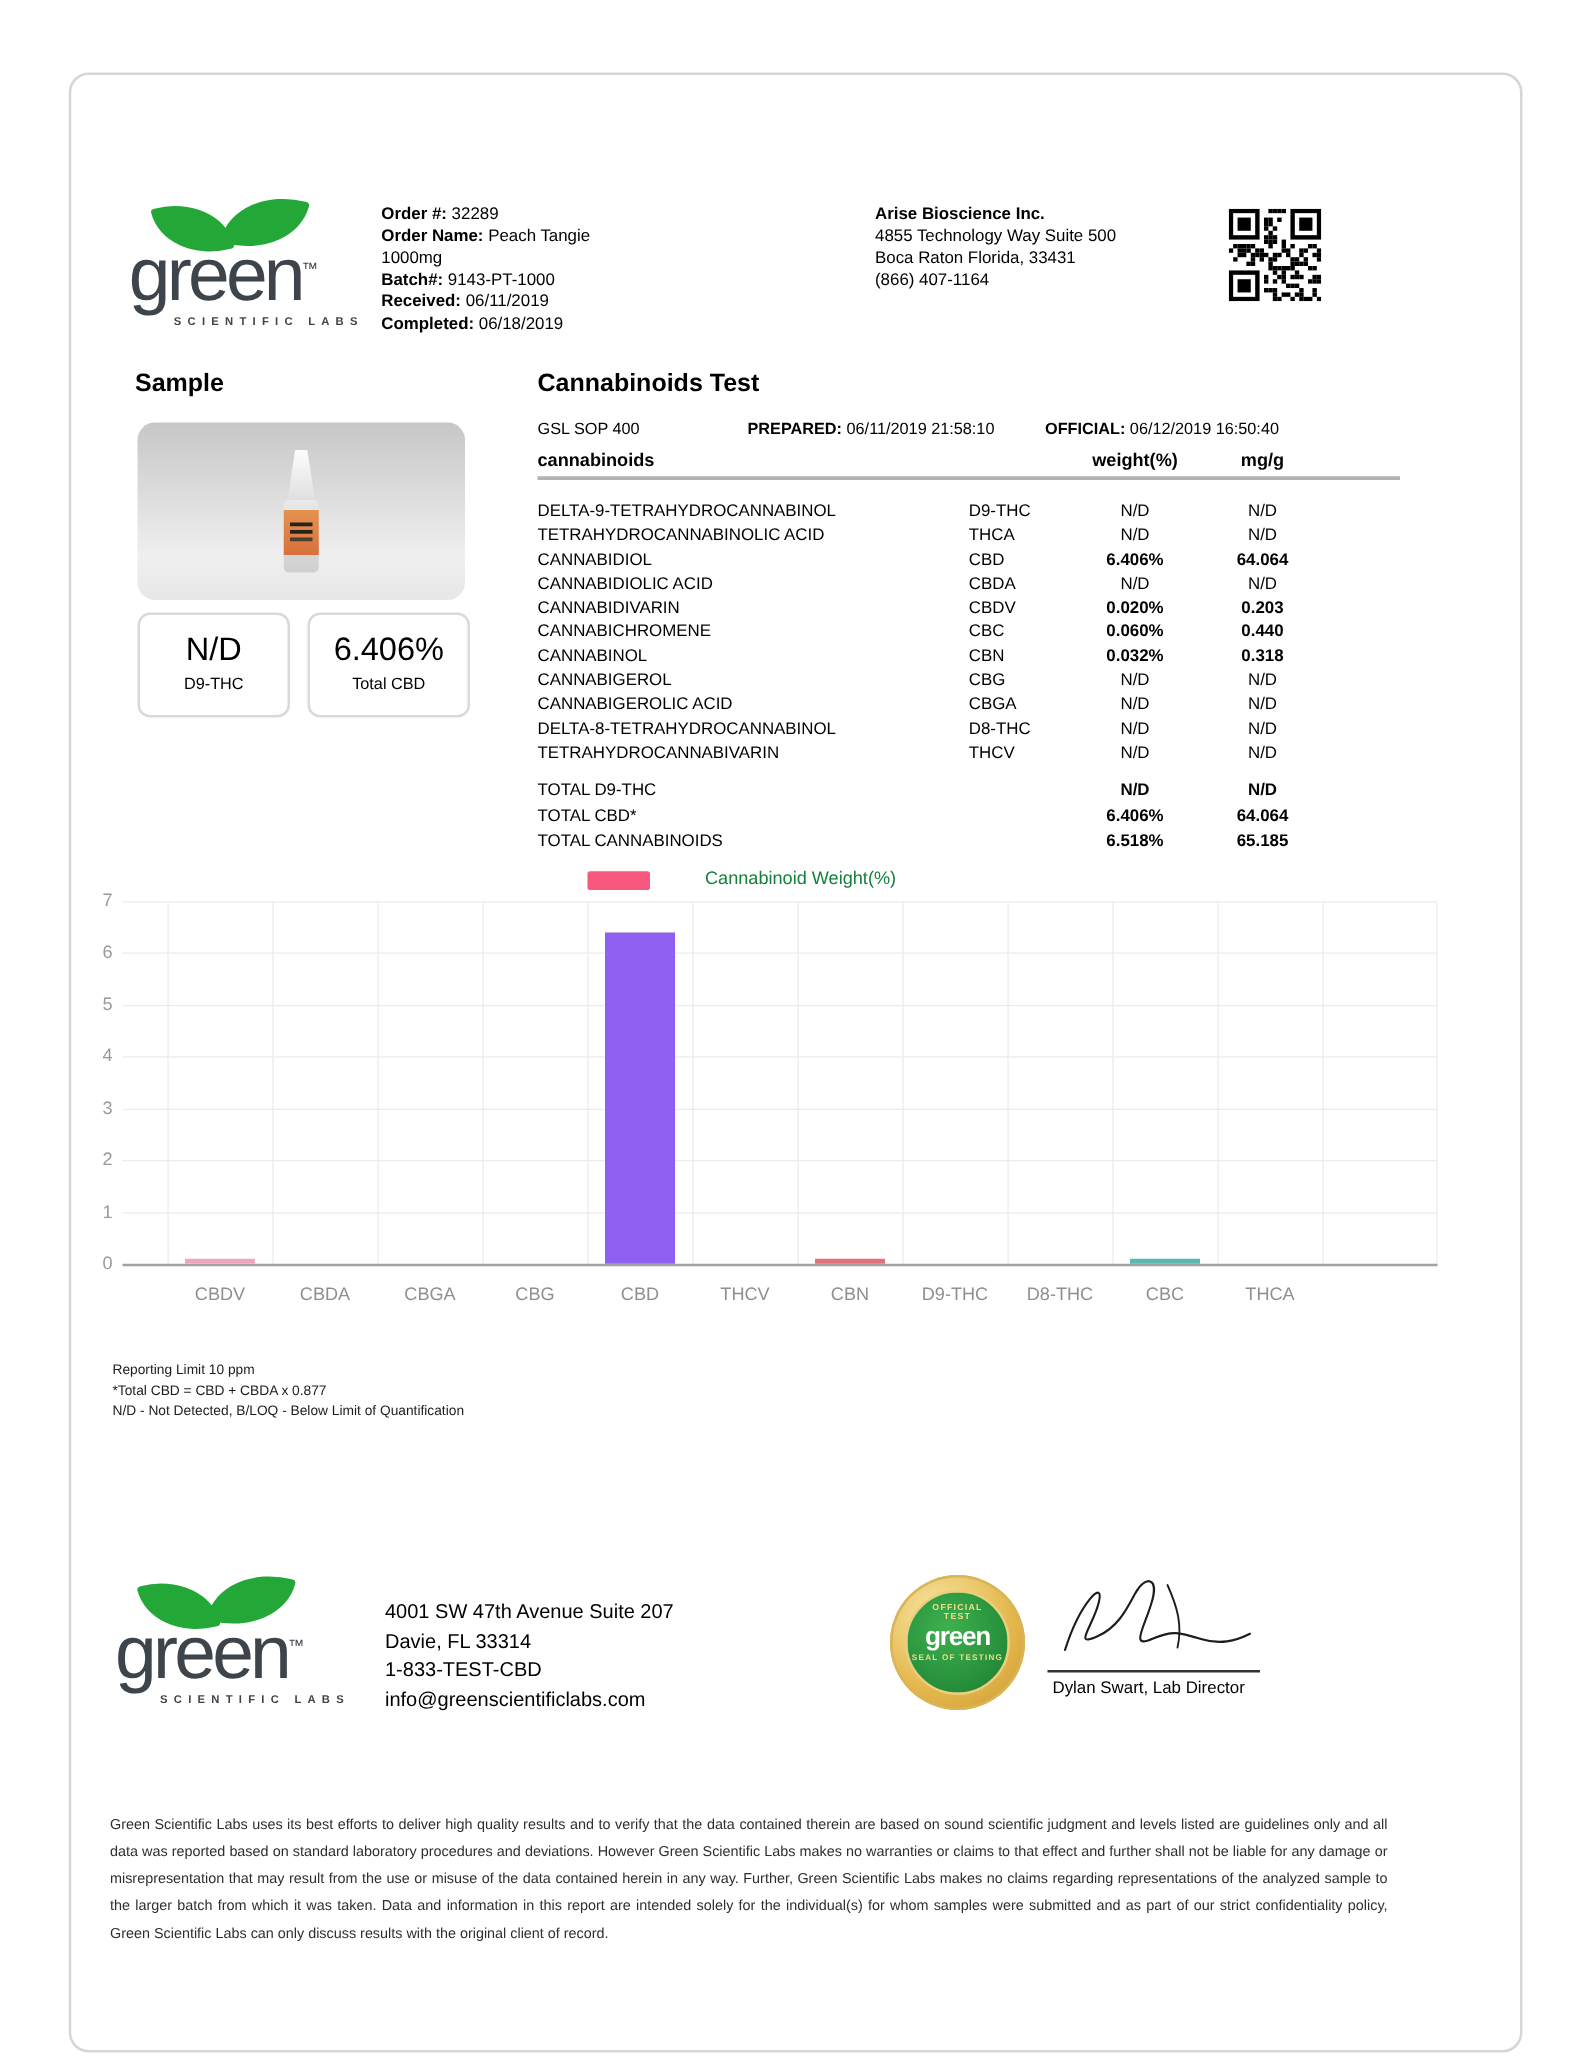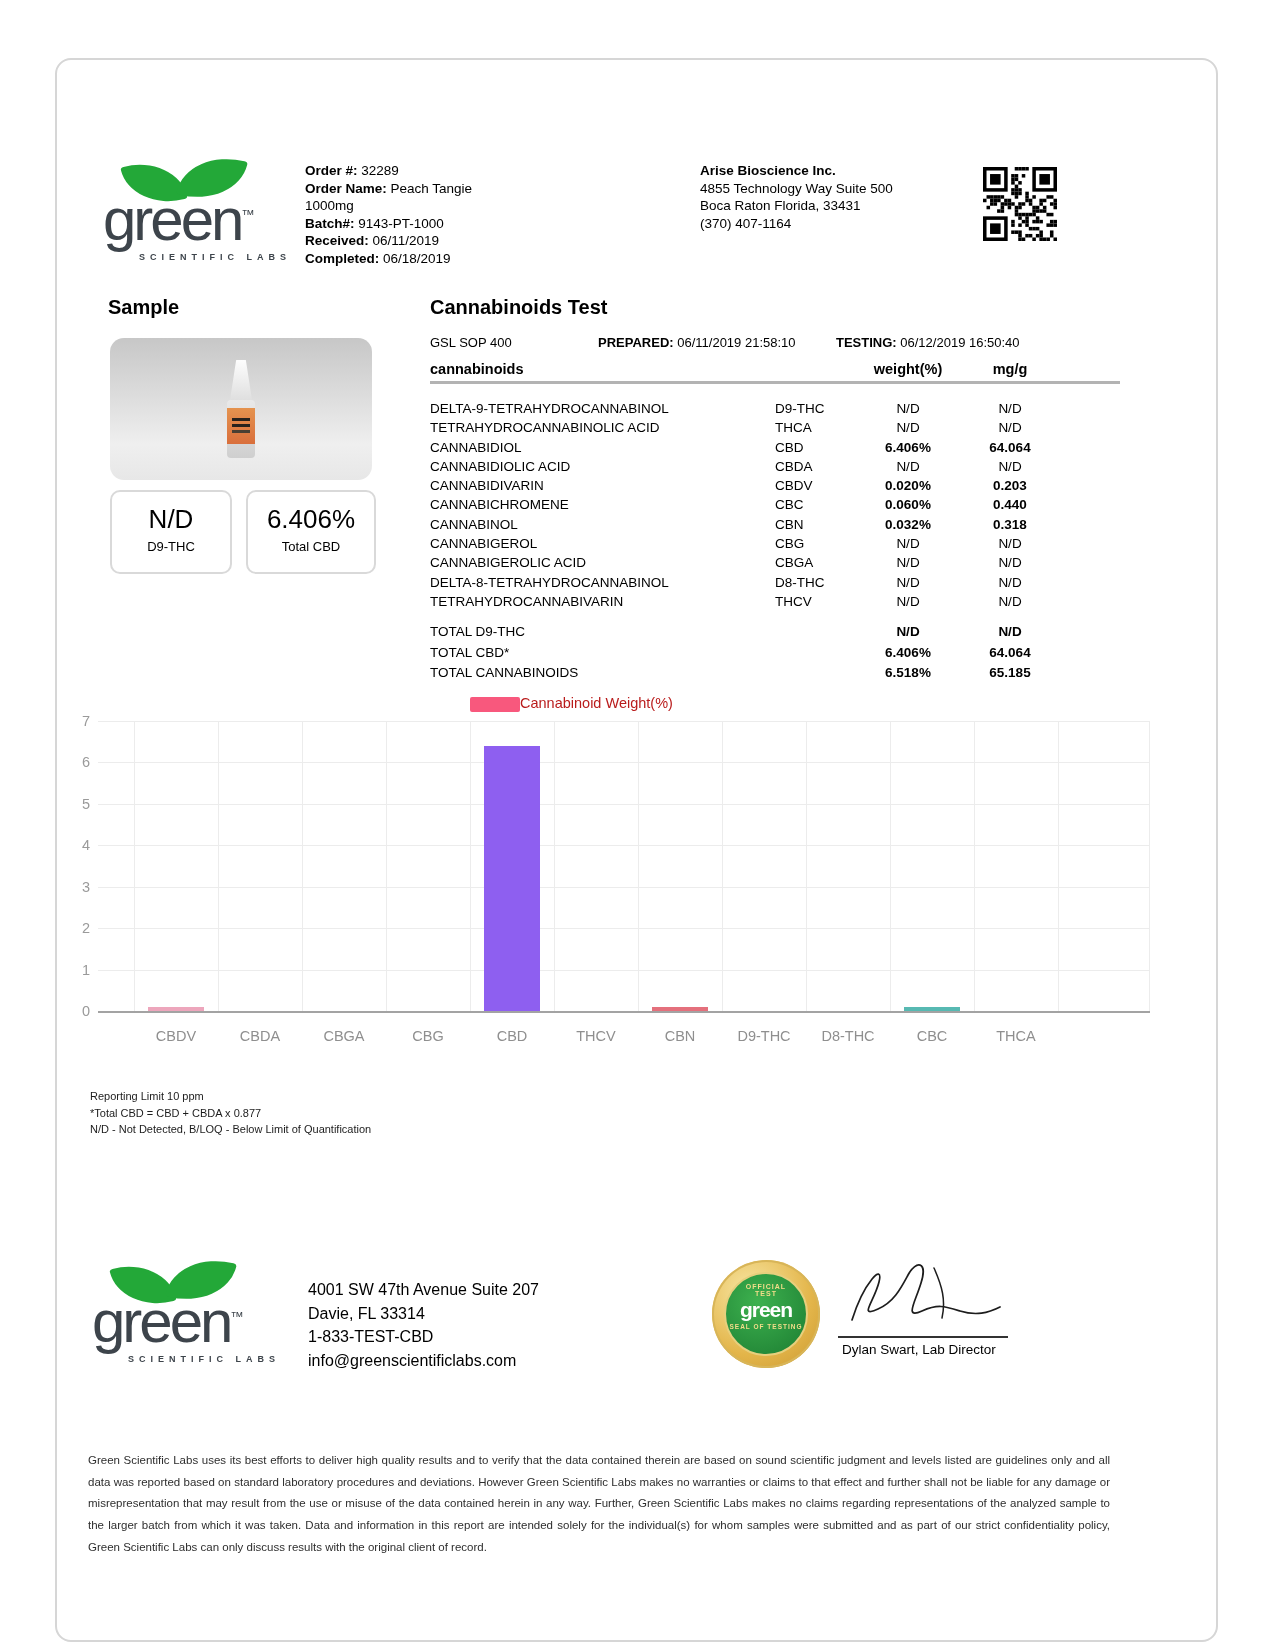--- a/index.html
+++ b/index.html
@@ -51,21 +51,21 @@
   .c-name{left:0;}
   .c-abbr{left:345px;}
   .c-w{left:418px;width:120px;text-align:center;}
   .c-m{left:525px;width:110px;text-align:center;}
   .b{font-weight:bold;}
   .totals{position:absolute;left:430px;top:610px;width:690px;}
   .totals .trow{height:20.5px;}
 
   
   .legend-swatch{position:absolute;left:470px;top:697px;width:50px;height:15px;border-radius:2px;}
-  .legend-label{position:absolute;left:520px;top:695px;font-size:14.5px;color:#b91c1c;}
+  .legend-label{position:absolute;left:564px;top:695px;font-size:14.5px;color:#15803d;}
   .chart{position:absolute;left:98px;top:722px;width:1052px;height:290px;}
   .hgrid{position:absolute;left:0;width:100%;height:1px;background:#ececec;}
   .vgrid{position:absolute;top:0;width:1px;height:100%;background:#ececec;}
   .xaxis{position:absolute;left:0;top:289px;width:100%;height:2px;background:#a3a3a3;}
   .ytick{position:absolute;left:-46px;width:38px;text-align:right;font-size:14.5px;color:#9a9a9a;}
   .xlab{position:absolute;top:306px;width:84px;text-align:center;font-size:14.5px;color:#8f8f8f;}
   .bar{position:absolute;}
 
   .footnotes{position:absolute;left:90px;top:1088px;font-size:11px;line-height:16.5px;color:#1c1c1c;}
 
@@ -111,21 +111,21 @@
     <div><b>Order Name:</b> <span>Peach Tangie 1000mg</span></div>
     <div><b>Batch#:</b> <span>9143-PT-1000</span></div>
     <div><b>Received:</b> <span>06/11/2019</span></div>
     <div><b>Completed:</b> <span>06/18/2019</span></div>
   </div>
 
   <div class="infoblock" style="left:700px;top:162px;">
     <div><b>Arise Bioscience Inc.</b></div>
     <div>4855 Technology Way Suite 500</div>
     <div>Boca Raton Florida, 33431</div>
-    <div>(370) 407-1164</div>
+    <div>(866) 407-1164</div>
   </div>
 
   <div class="qr"><svg width="74" height="74">
         <rect x="31.714285714285715" y="0" width="3.5238095238095237" height="3.5238095238095237" fill="#000"></rect>
         <rect x="35.23809523809524" y="0" width="3.5238095238095237" height="3.5238095238095237" fill="#000"></rect>
         <rect x="38.76190476190476" y="0" width="3.5238095238095237" height="3.5238095238095237" fill="#000"></rect>
         <rect x="42.285714285714285" y="0" width="3.5238095238095237" height="3.5238095238095237" fill="#000"></rect>
         <rect x="28.19047619047619" y="7.0476190476190474" width="3.5238095238095237" height="3.5238095238095237" fill="#000"></rect>
         <rect x="31.714285714285715" y="7.0476190476190474" width="3.5238095238095237" height="3.5238095238095237" fill="#000"></rect>
         <rect x="38.76190476190476" y="7.0476190476190474" width="3.5238095238095237" height="3.5238095238095237" fill="#000"></rect>
@@ -260,21 +260,21 @@
     <div class="lab">D9-THC</div>
   </div>
   <div class="rescard" style="left:246px;top:490px;width:126px;">
     <div class="val">6.406%</div>
     <div class="lab">Total CBD</div>
   </div>
 
   <div class="h2" style="left:430px;top:296px;">Cannabinoids Test</div>
   <div class="meta" style="left:430px;">GSL SOP 400</div>
   <div class="meta" style="left:598px;"><b>PREPARED:</b> <span>06/11/2019 21:58:10</span></div>
-  <div class="meta" style="left:836px;"><b>TESTING:</b> <span>06/12/2019 16:50:40</span></div>
+  <div class="meta" style="left:836px;"><b>OFFICIAL:</b> <span>06/12/2019 16:50:40</span></div>
 
   <div class="thead" style="left:430px;">cannabinoids</div>
   <div class="thead" style="left:848px;width:120px;text-align:center;">weight(%)</div>
   <div class="thead" style="left:955px;width:110px;text-align:center;">mg/g</div>
   <div class="thead-line"></div>
 
   <div class="rows">
       <div class="trow">
         <span class="c-name">DELTA-9-TETRAHYDROCANNABINOL</span>
         <span class="c-abbr">D9-THC</span>

